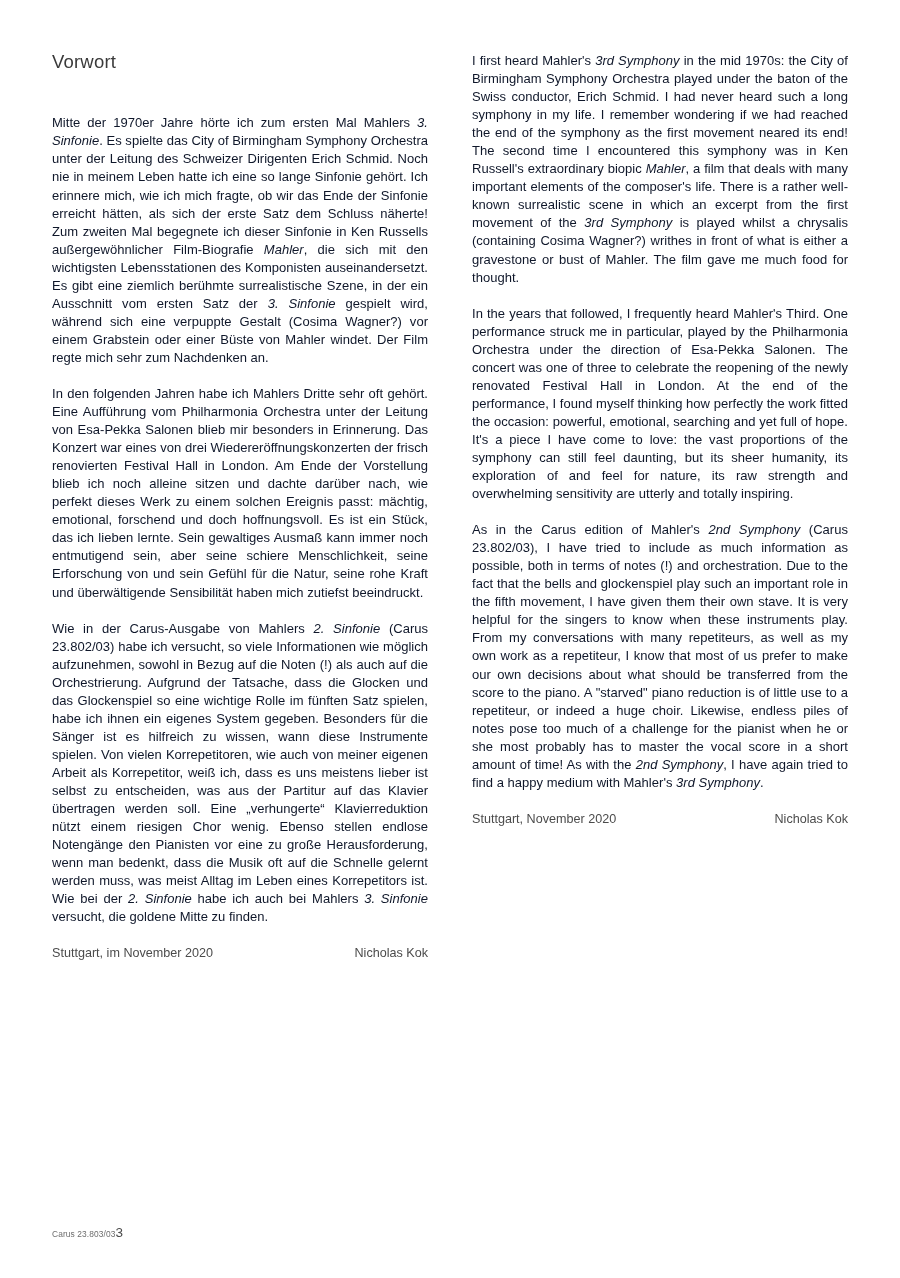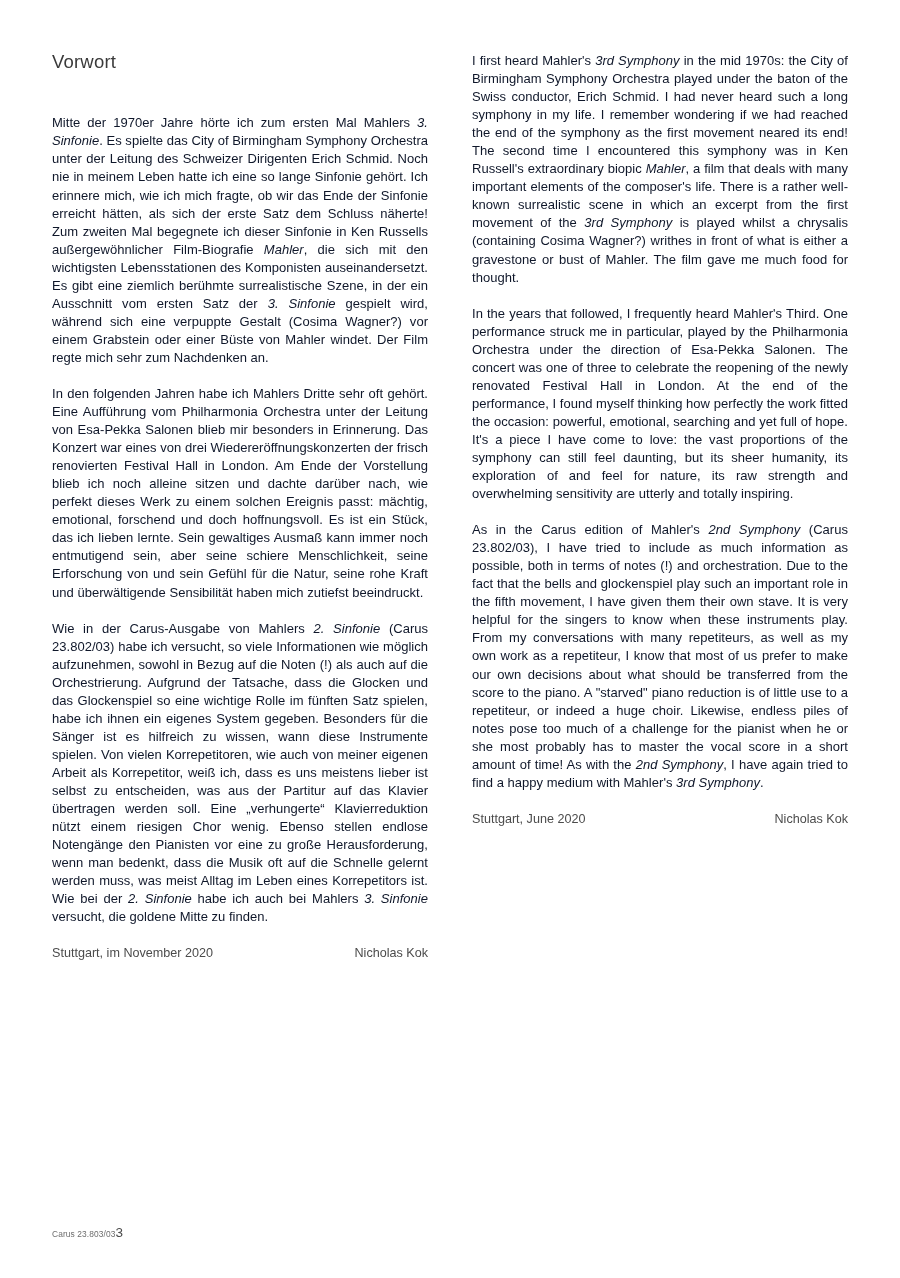--- a/index.html
+++ b/index.html
@@ -103,21 +103,21 @@
           <span class="sig-place">Stuttgart, im November 2020</span>
           <span class="sig-name">Nicholas Kok</span>
         </div>
       </div>
 
       <div class="column">
         <p class="para">I first heard Mahler's <i>3rd Symphony</i> in the mid 1970s: the City of Birmingham Symphony Orchestra played under the baton of the Swiss conductor, Erich Schmid. I had never heard such a long symphony in my life. I remember wondering if we had reached the end of the symphony as the first movement neared its end! The second time I encountered this symphony was in Ken Russell's extraordinary biopic <i>Mahler</i>, a film that deals with many important elements of the composer's life. There is a rather well-known surrealistic scene in which an excerpt from the first movement of the <i>3rd Symphony</i> is played whilst a chrysalis (containing Cosima Wagner?) writhes in front of what is either a gravestone or bust of Mahler. The film gave me much food for thought.</p>
         <p class="para">In the years that followed, I frequently heard Mahler's Third. One performance struck me in particular, played by the Philharmonia Orchestra under the direction of Esa-Pekka Salonen. The concert was one of three to celebrate the reopening of the newly renovated Festival Hall in London. At the end of the performance, I found myself thinking how perfectly the work fitted the occasion: powerful, emotional, searching and yet full of hope. It's a piece I have come to love: the vast proportions of the symphony can still feel daunting, but its sheer humanity, its exploration of and feel for nature, its raw strength and overwhelming sensitivity are utterly and totally inspiring.</p>
         <p class="para last">As in the Carus edition of Mahler's <i>2nd Symphony</i> (Carus 23.802/03), I have tried to include as much information as possible, both in terms of notes (!) and orchestration. Due to the fact that the bells and glockenspiel play such an important role in the fifth movement, I have given them their own stave. It is very helpful for the singers to know when these instruments play. From my conversations with many repetiteurs, as well as my own work as a repetiteur, I know that most of us prefer to make our own decisions about what should be transferred from the score to the piano. A "starved" piano reduction is of little use to a repetiteur, or indeed a huge choir. Likewise, endless piles of notes pose too much of a challenge for the pianist when he or she most probably has to master the vocal score in a short amount of time! As with the <i>2nd Symphony</i>, I have again tried to find a happy medium with Mahler's <i>3rd Symphony</i>.</p>
         <div class="signature">
-          <span class="sig-place">Stuttgart, June 2020</span>
+          <span class="sig-place">Stuttgart, November 2020</span>
           <span class="sig-name">Nicholas Kok</span>
         </div>
       </div>
 
     </div>
   </div>
 
   <div class="footer">
     <span class="footer-left">Carus 23.803/03</span>
     <span class="footer-right">3</span>

